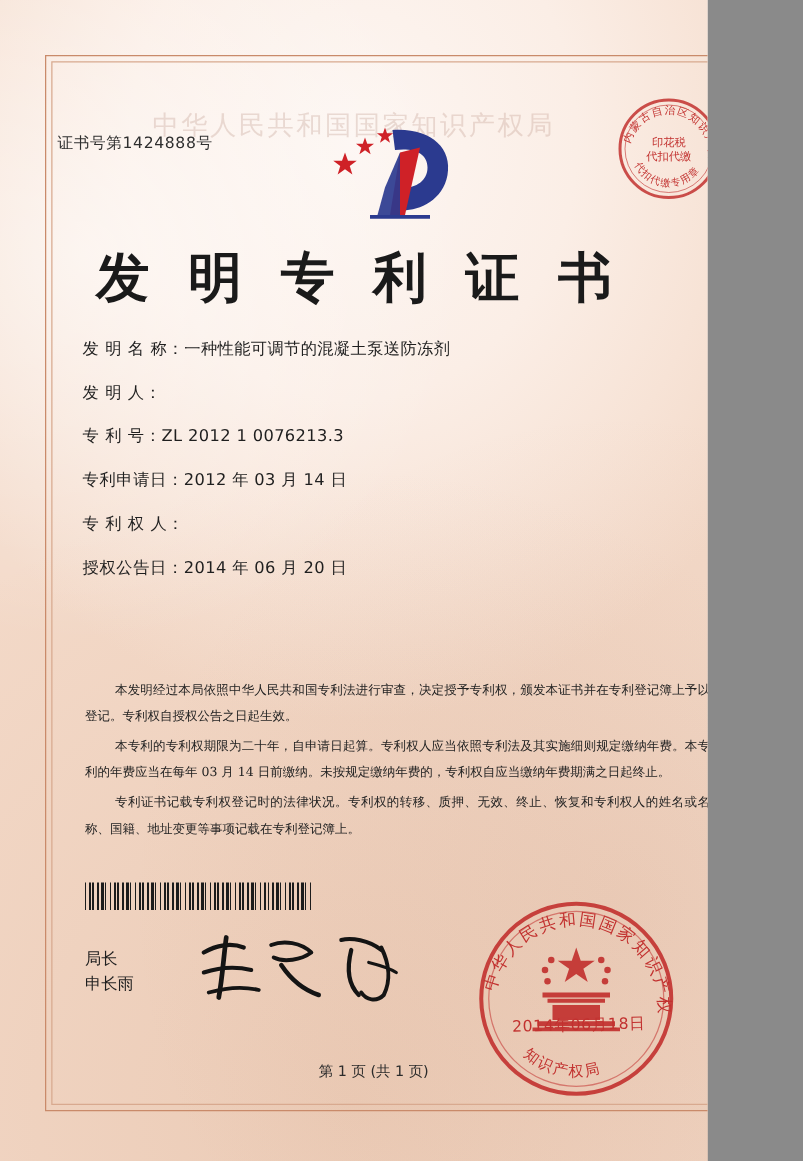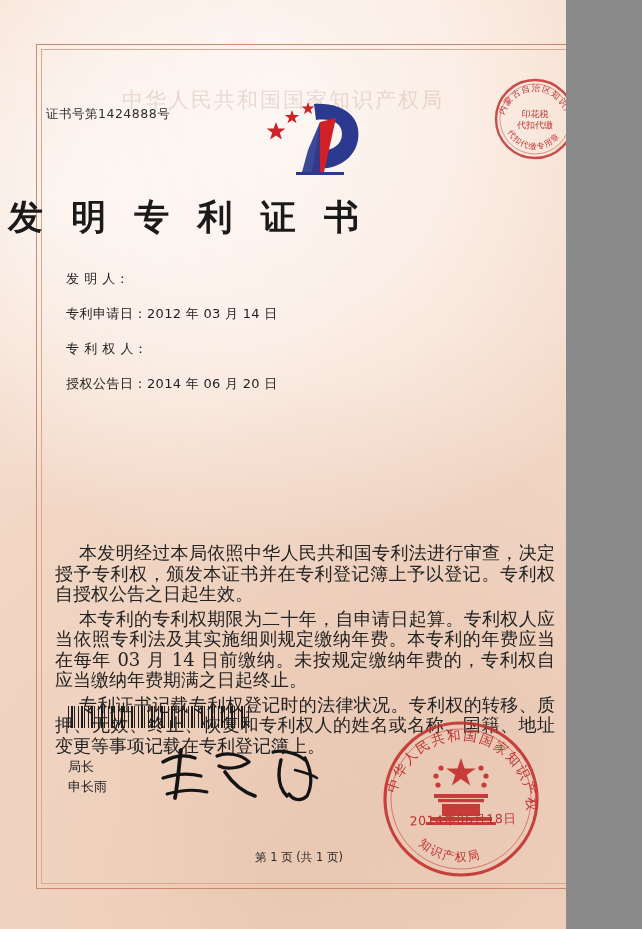--- a/index.html
+++ b/index.html
@@ -89,22 +89,23 @@
     position: absolute;
     left: 492px; top: 76px;
     width: 86px; height: 86px;
   }
 
   
   .title {
     position: absolute;
     left: 0; right: 0;
     top: 194px;
-    font-family: "DejaVu Sans", sans-serif;
-    font-size: 35px;
+    text-align: center;
+    font-family: "DejaVu Sans", sans-serif;
+    font-size: 43px;
     font-weight: bold;
     color: #1a1a1a;
     letter-spacing: 8px;
     text-indent: 8px;
   }
 
   
   .fields {
     position: absolute;
     left: 66px;
@@ -125,25 +126,25 @@
     letter-spacing: 0.5px;
   }
   .field-value {
     flex: 1 1 auto;
     letter-spacing: 0.3px;
   }
 
   
   .body-text {
     position: absolute;
-    left: 55px;
+    left: 68px;
     top: 543px;
     width: 500px;
     font-family: "DejaVu Serif", "Liberation Serif", serif;
-    font-size: 18px;
+    font-size: 10px;
     line-height: 20.5px;
     color: #232323;
     text-align: justify;
   }
   .body-text p {
     margin: 0 0 4px 0;
     text-indent: 24px;
   }
 
   
@@ -250,21 +251,29 @@
       </text>
       <text x="43" y="41" text-anchor="middle" font-size="9" fill="#c2312f" font-family="DejaVu Sans, sans-serif">印花税</text>
       <text x="43" y="52" text-anchor="middle" font-size="9" fill="#c2312f" font-family="DejaVu Sans, sans-serif">代扣代缴</text>
     </svg>
   </div>
 
   <div class="title">发 明 专 利 证 书</div>
 
   <div class="fields">
     <div class="field-row">
+      <span class="field-label">发 明 名 称：</span>
+      <span class="field-value">一种性能可调节的混凝土泵送防冻剂</span>
+    </div>
+    <div class="field-row">
       <span class="field-label">发 明 人：</span>
+    </div>
+    <div class="field-row">
+      <span class="field-label">专 利 号：</span>
+      <span class="field-value">ZL 2012 1 0076213.3</span>
     </div>
     <div class="field-row">
       <span class="field-label">专利申请日：</span>
       <span class="field-value">2012 年 03 月 14 日</span>
     </div>
     <div class="field-row">
       <span class="field-label">专 利 权 人：</span>
     </div>
     <div class="field-row">
       <span class="field-label">授权公告日：</span>

